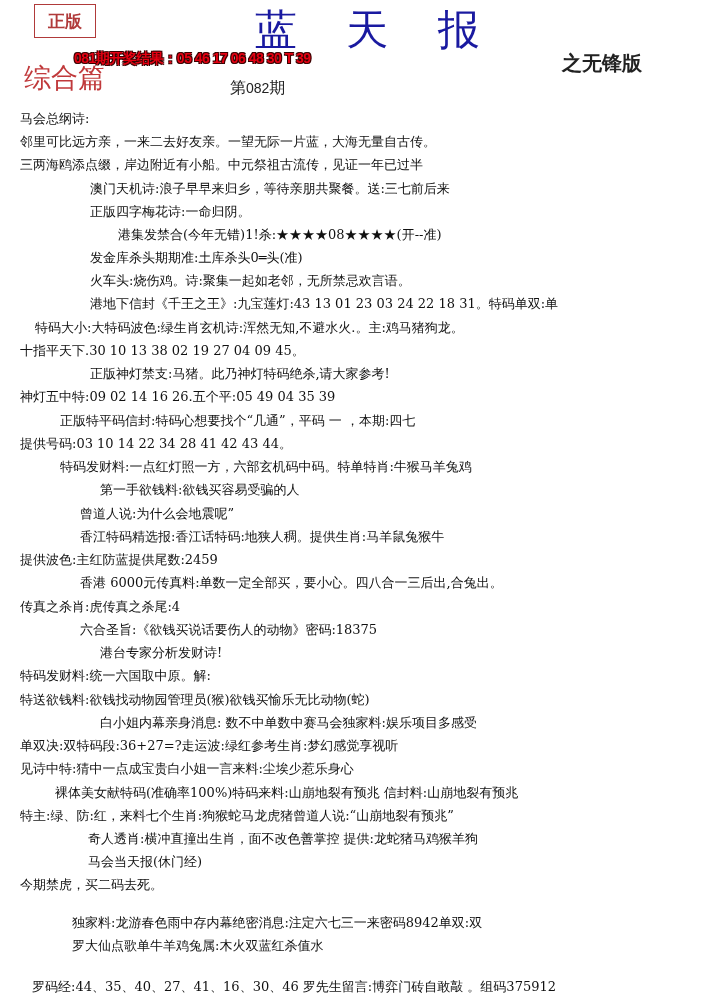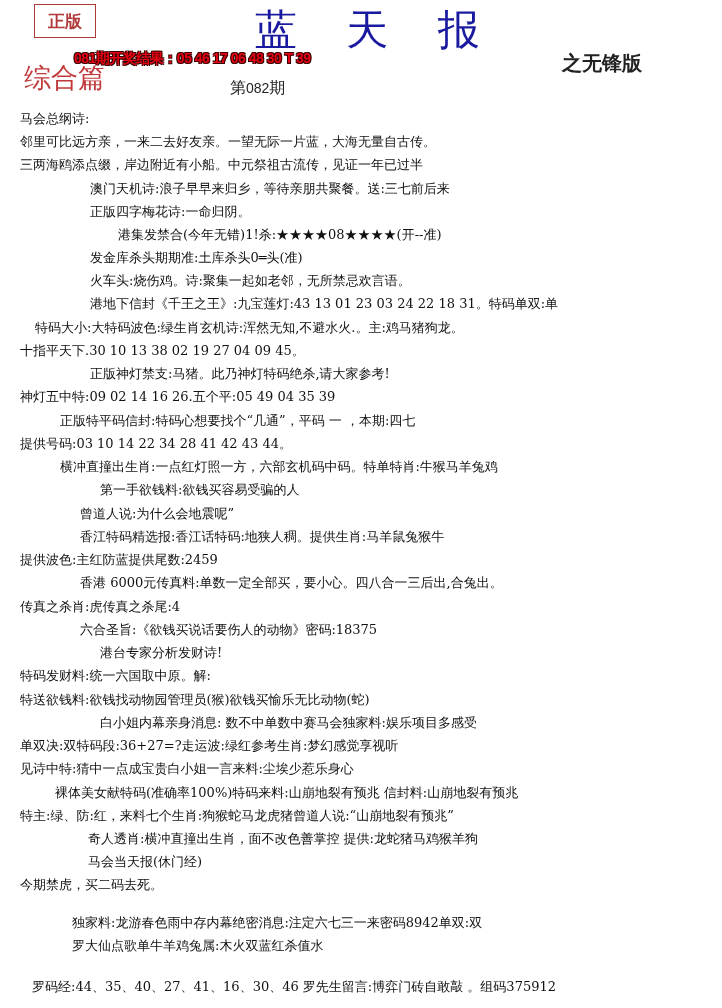--- a/index.html
+++ b/index.html
@@ -43,21 +43,21 @@
     <div class="abs line" style="left: 90px; top: 224px; margin-left: 28px;">港集发禁合(今年无错)1!杀:★★★★08★★★★(开--准)</div>
     <div class="abs line" style="left: 90px; top: 247px;">发金库杀头期期准:土库杀头0═头(准)</div>
     <div class="abs line" style="left: 90px; top: 270px;">火车头:烧伤鸡。诗:聚集一起如老邻，无所禁忌欢言语。</div>
     <div class="abs line" style="left: 90px; top: 293px;">港地下信封《千王之王》:九宝莲灯:43 13 01 23 03 24 22 18 31。特码单双:单</div>
     <div class="abs line" style="left: 35px; top: 317px;">特码大小:大特码波色:绿生肖玄机诗:浑然无知,不避水火.。主:鸡马猪狗龙。</div>
     <div class="abs line" style="left: 20px; top: 340px;">十指平天下.30 10 13 38 02 19 27 04 09 45。</div>
     <div class="abs line" style="left: 90px; top: 363px;">正版神灯禁支:马猪。此乃神灯特码绝杀,请大家参考!</div>
     <div class="abs line" style="left: 20px; top: 386px;">神灯五中特:09 02 14 16 26.五个平:05 49 04 35 39</div>
     <div class="abs line" style="left: 60px; top: 410px;">正版特平码信封:特码心想要找个“几通”，平码  一  ，本期:四七</div>
     <div class="abs line" style="left: 20px; top: 433px;">提供号码:03 10 14 22 34 28 41 42 43 44。</div>
-    <div class="abs line" style="left: 60px; top: 456px;">横冲直撞出生肖:一点红灯照一方，六部玄机码中码。特单特肖:牛猴马羊兔鸡</div>
+    <div class="abs line" style="left: 60px; top: 456px;">特码发财料:一点红灯照一方，六部玄机码中码。特单特肖:牛猴马羊兔鸡</div>
     <div class="abs line" style="left: 100px; top: 479px;">第一手欲钱料:欲钱买容易受骗的人</div>
     <div class="abs line" style="left: 80px; top: 503px;">曾道人说:为什么会地震呢”</div>
     <div class="abs line" style="left: 80px; top: 526px;">香江特码精选报:香江话特码:地狭人稠。提供生肖:马羊鼠兔猴牛</div>
     <div class="abs line" style="left: 20px; top: 549px;">提供波色:主红防蓝提供尾数:2459</div>
     <div class="abs line" style="left: 80px; top: 572px;">香港 6000元传真料:单数一定全部买，要小心。四八合一三后出,合兔出。</div>
     <div class="abs line" style="left: 20px; top: 596px;">传真之杀肖:虎传真之杀尾:4</div>
     <div class="abs line" style="left: 80px; top: 619px;">六合圣旨:《欲钱买说话要伤人的动物》密码:18375</div>
     <div class="abs line" style="left: 100px; top: 642px;">港台专家分析发财诗!</div>
     <div class="abs line" style="left: 20px; top: 665px;">特码发财料:统一六国取中原。解:</div>
     <div class="abs line" style="left: 20px; top: 689px;">特送欲钱料:欲钱找动物园管理员(猴)欲钱买愉乐无比动物(蛇)</div>

